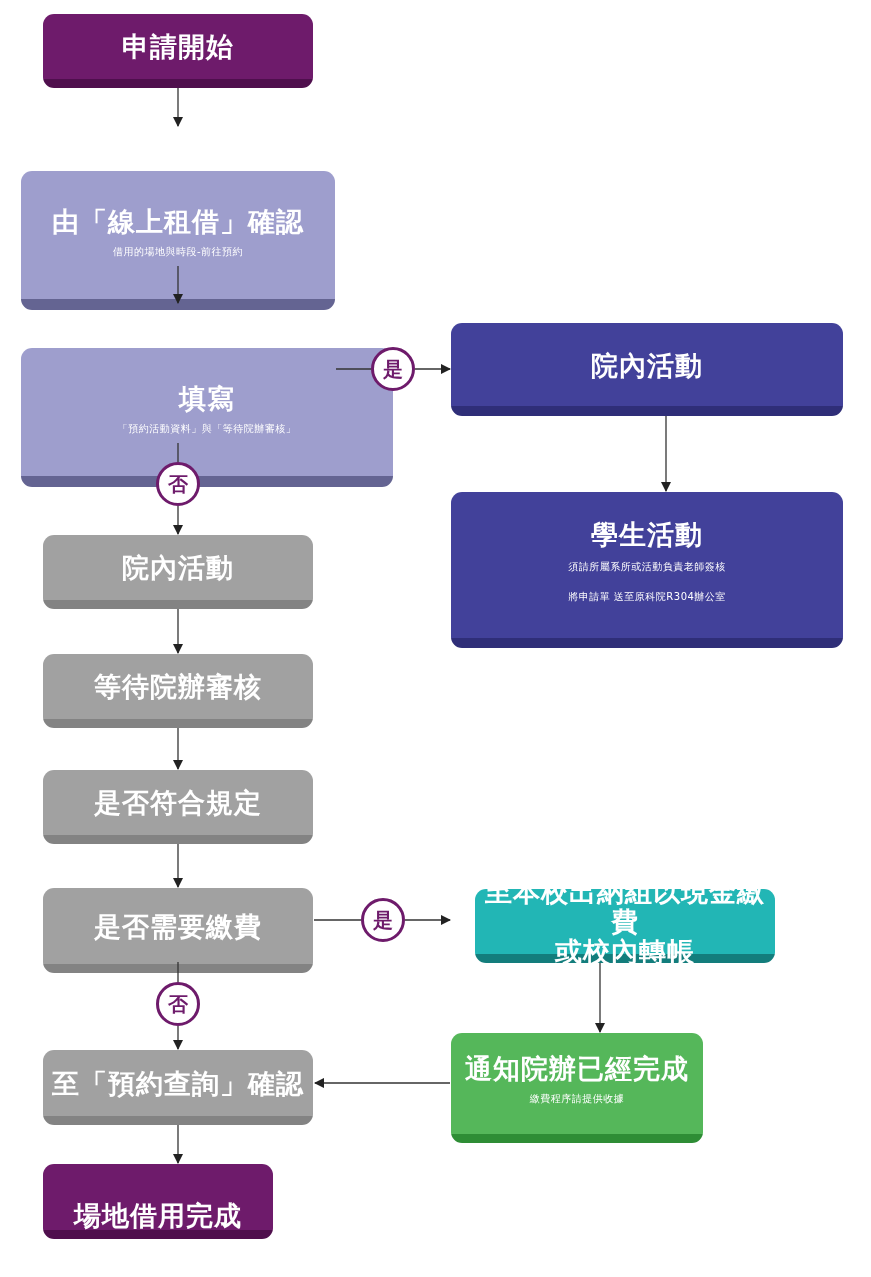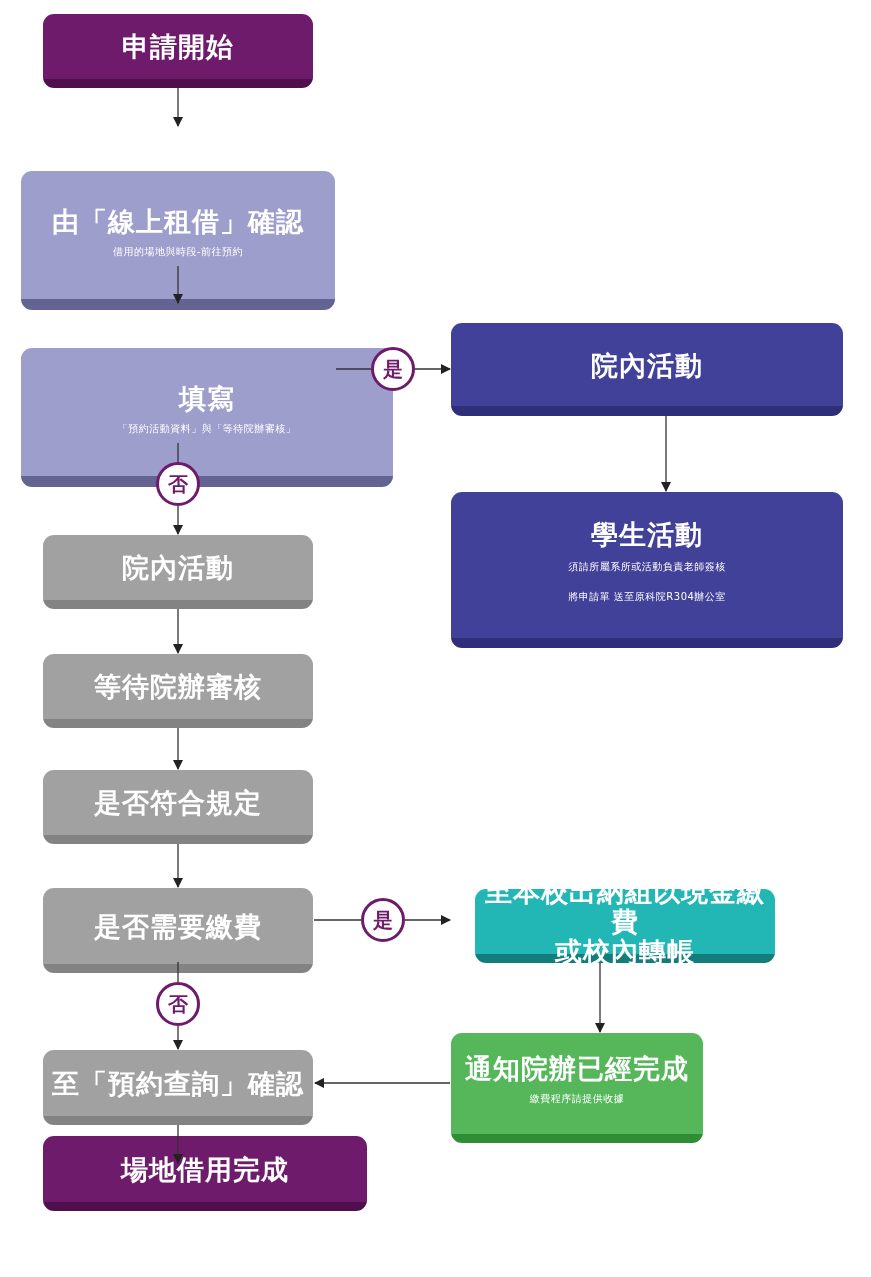--- a/index.html
+++ b/index.html
@@ -87,21 +87,21 @@
   <div class="title">是否需要繳費</div>
 </div>
 
 <div class="badge" style="left:361px; top:898px;">是</div>
 <div class="badge" style="left:156px; top:982px;">否</div>
 
 <div class="box gray" style="left:43px; top:1050px; width:270px; height:75px;">
   <div class="title">至「預約查詢」確認</div>
 </div>
 
-<div class="box purple" style="left:43px; top:1136px; width:324px; height:75px;">
+<div class="box purple" style="left:43px; top:1164px; width:230px; height:75px;justify-content:flex-end;">
   <div class="title">場地借用完成</div>
 </div>
 
 <div class="box navy" style="left:451px; top:323px; width:392px; height:93px;">
   <div class="title">院內活動</div>
 </div>
 
 <div class="box navy" style="left:451px; top:492px; width:392px; height:156px;">
   <div class="title" style="margin-bottom:2px;">學生活動</div>
   <div class="sub">須請所屬系所或活動負責老師簽核</div>

